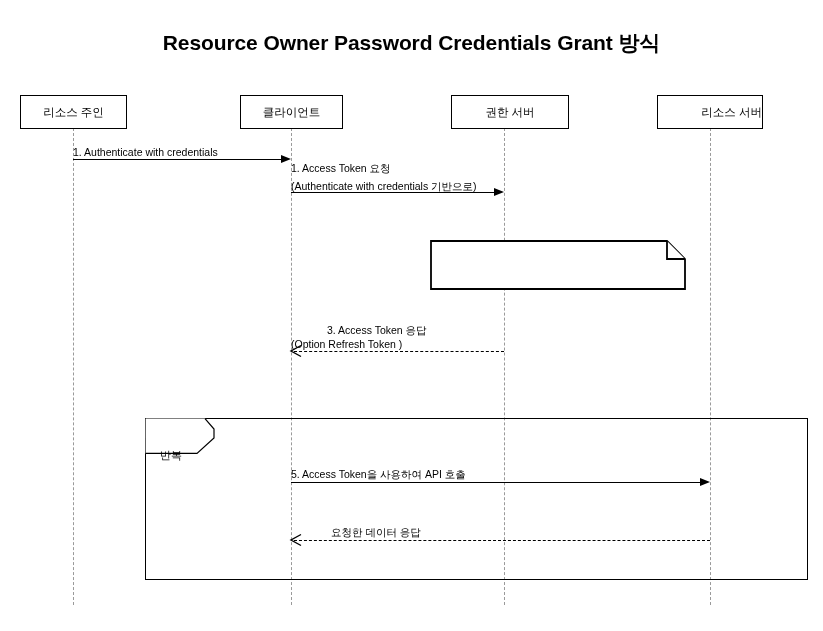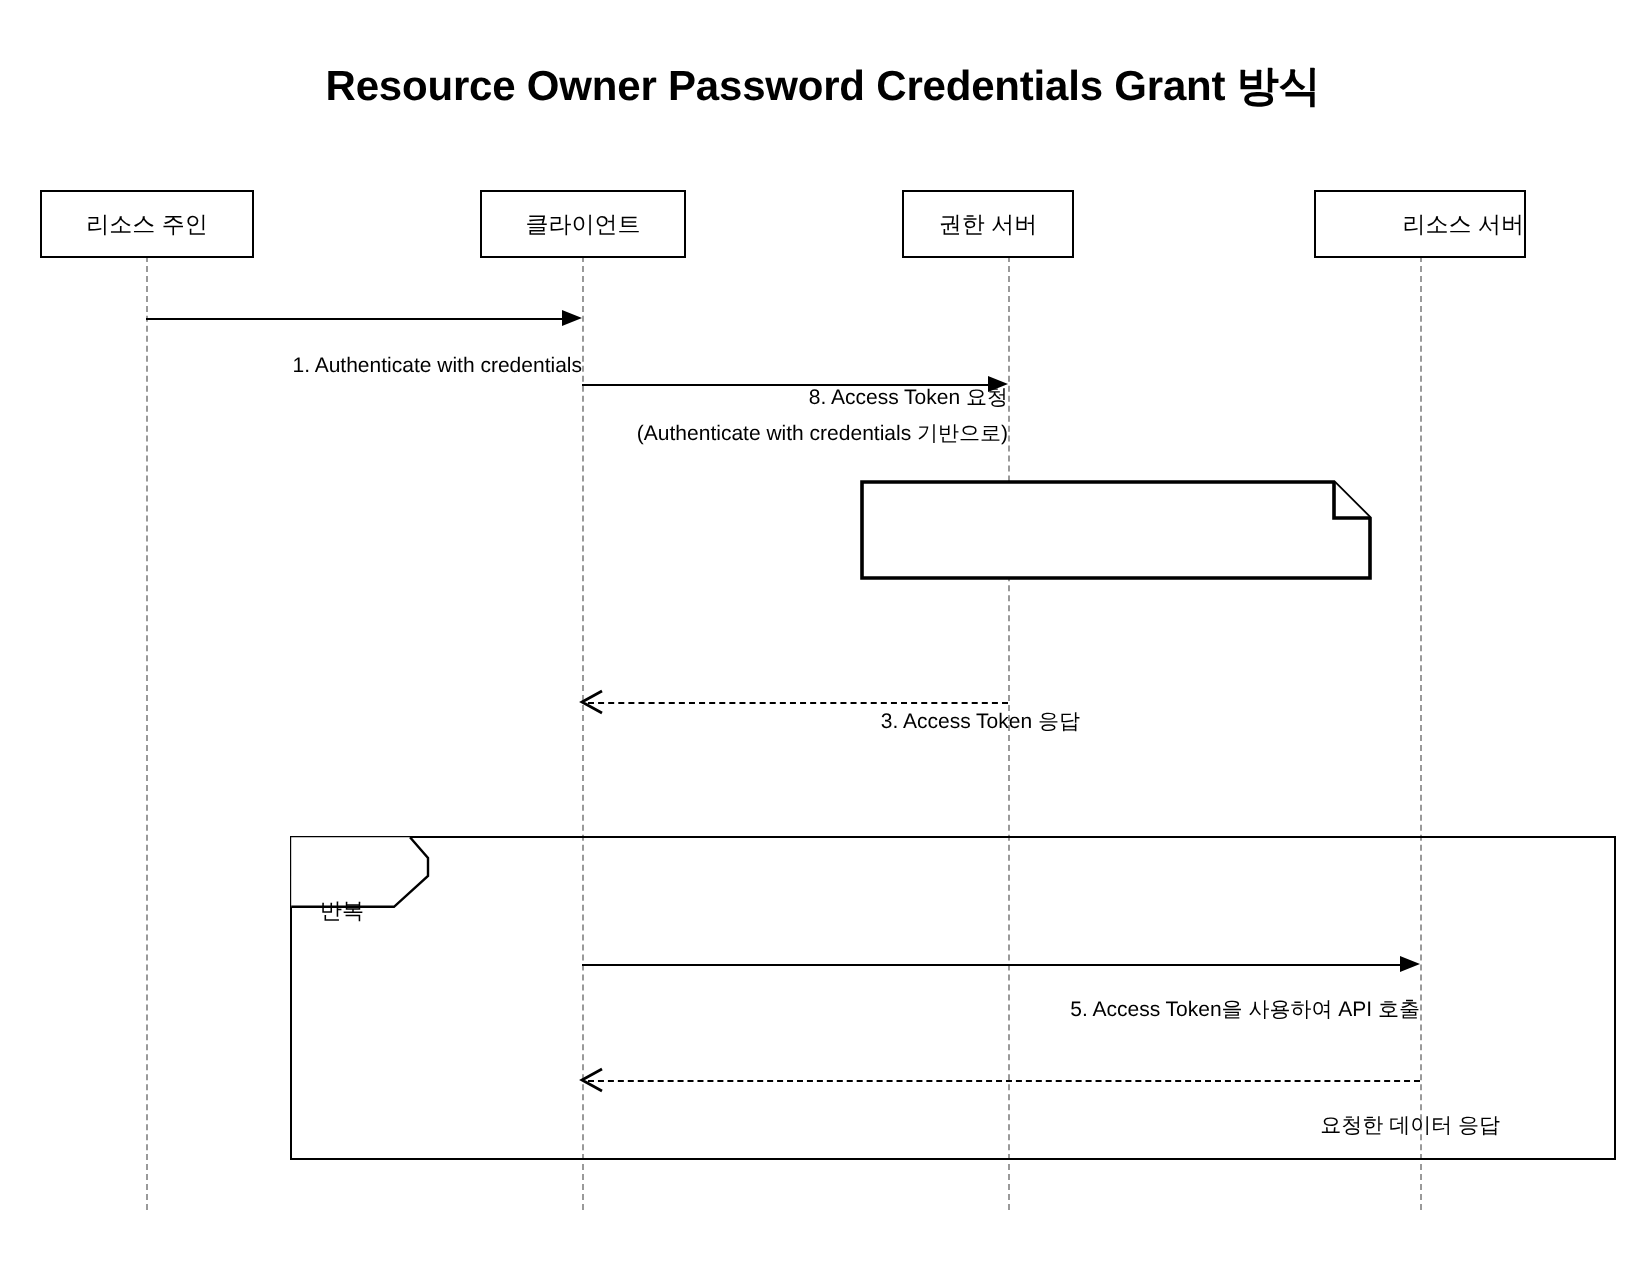--- a/index.html
+++ b/index.html
@@ -63,27 +63,26 @@
     height: 0;
     z-index: 4;
   }
   .arrow-head.right.solid {
     border-top: 4.5px solid transparent;
     border-bottom: 4.5px solid transparent;
     border-left: 10px solid #000000;
   }
   .msg-label {
     position: absolute;
-    text-align: right;
+    text-align: left;
     font-size: 10.5px;
     line-height: 13px;
     color: #000000;
     white-space: nowrap;
     z-index: 6;
-    margin-top: 31px;
   }
   .open-arrow {
     position: absolute;
     z-index: 5;
   }
   #note-box {
     position: absolute;
     z-index: 6;
   }
   #note-text {
@@ -138,46 +137,47 @@
     <path d="M 60 0.6 L 69 11 L 69 20 L 52 35.4 L 0.6 35.4" fill="none" stroke="#000000" stroke-width="1.2"></path>
   </svg>
   <div id="loop-label" style="left:160px; top:430px;margin-top:18px;">반복</div>
 
   <div class="lifeline-head" style="left:20px; top:95px; width:107px;">
     <span>리소스 주인</span>
   </div>
   <div class="lifeline-head" style="left:240px; top:95px; width:103px;">
     <span>클라이언트</span>
   </div>
-  <div class="lifeline-head" style="left:451px; top:95px; width:86px;">
+  <div class="lifeline-head" style="left:451px; top:95px; width:118px;">
     <span>권한 서버</span>
   </div>
   <div class="lifeline-head" style="left:657px; top:95px; width:106px;justify-content:flex-end;">
     <span>리소스 서버</span>
   </div>
 
   <div class="msg-label" style="left:73px; top:146px; width:218px;">1. Authenticate with credentials</div>
   <div class="msg-line" style="left:73px; top:159px; width:208px;"></div>
   <div class="arrow-head right solid" style="left:281px; top:155px;"></div>
 
-  <div class="msg-label" style="left:291px; top:162px; width:213px;">8. Access Token 요청</div>
+  <div class="msg-label" style="left:291px; top:162px; width:213px;">1. Access Token 요청</div>
   <div class="msg-label" style="left:291px; top:180px; width:213px;">(Authenticate with credentials 기반으로)</div>
   <div class="msg-line" style="left:291px; top:192px; width:203px;"></div>
   <div class="arrow-head right solid" style="left:494px; top:188px;"></div>
 
   <svg id="note-box" width="256" height="50" style="left:430px; top:240px;" viewBox="0 0 256 50">
     <path d="M 1 1 L 237 1 L 255 19 L 255 49 L 1 49 Z" fill="#ffffff" stroke="#000000" stroke-width="1.8" stroke-linejoin="miter"></path>
     <path d="M 237 1 L 237 19 L 255 19" fill="#ffffff" stroke="#000000" stroke-width="1.8" stroke-linejoin="miter"></path>
   </svg>
   <div id="note-text" style="left:430px; top:240px; width:256px; height:50px;">
     <span>client_id, client_secret, grant_type,</span>
     <span>username, password</span>
   </div>
 
   <div class="msg-label" style="left:291px; top:324px; width:213px;padding-left:36px;">3. Access Token 응답</div>
+  <div class="msg-label" style="left:291px; top:338px; width:213px;">(Option Refresh Token )</div>
   <div class="msg-line dashed" style="left:294px; top:351px; width:210px;"></div>
   <svg class="open-arrow" width="14" height="14" style="left:289px; top:344px;" viewBox="0 0 14 14">
     <path d="M 12 1.5 L 2 7 L 12 12.5" fill="none" stroke="#000000" stroke-width="1.4"></path>
   </svg>
 
   <div class="msg-label" style="left:291px; top:468px; width:419px;">5. Access Token을 사용하여 API 호출</div>
   <div class="msg-line" style="left:291px; top:482px; width:409px;"></div>
   <div class="arrow-head right solid" style="left:700px; top:478px;"></div>
 
   <div class="msg-label" style="left:291px; top:526px; width:419px;padding-left:40px;">요청한 데이터 응답</div>

